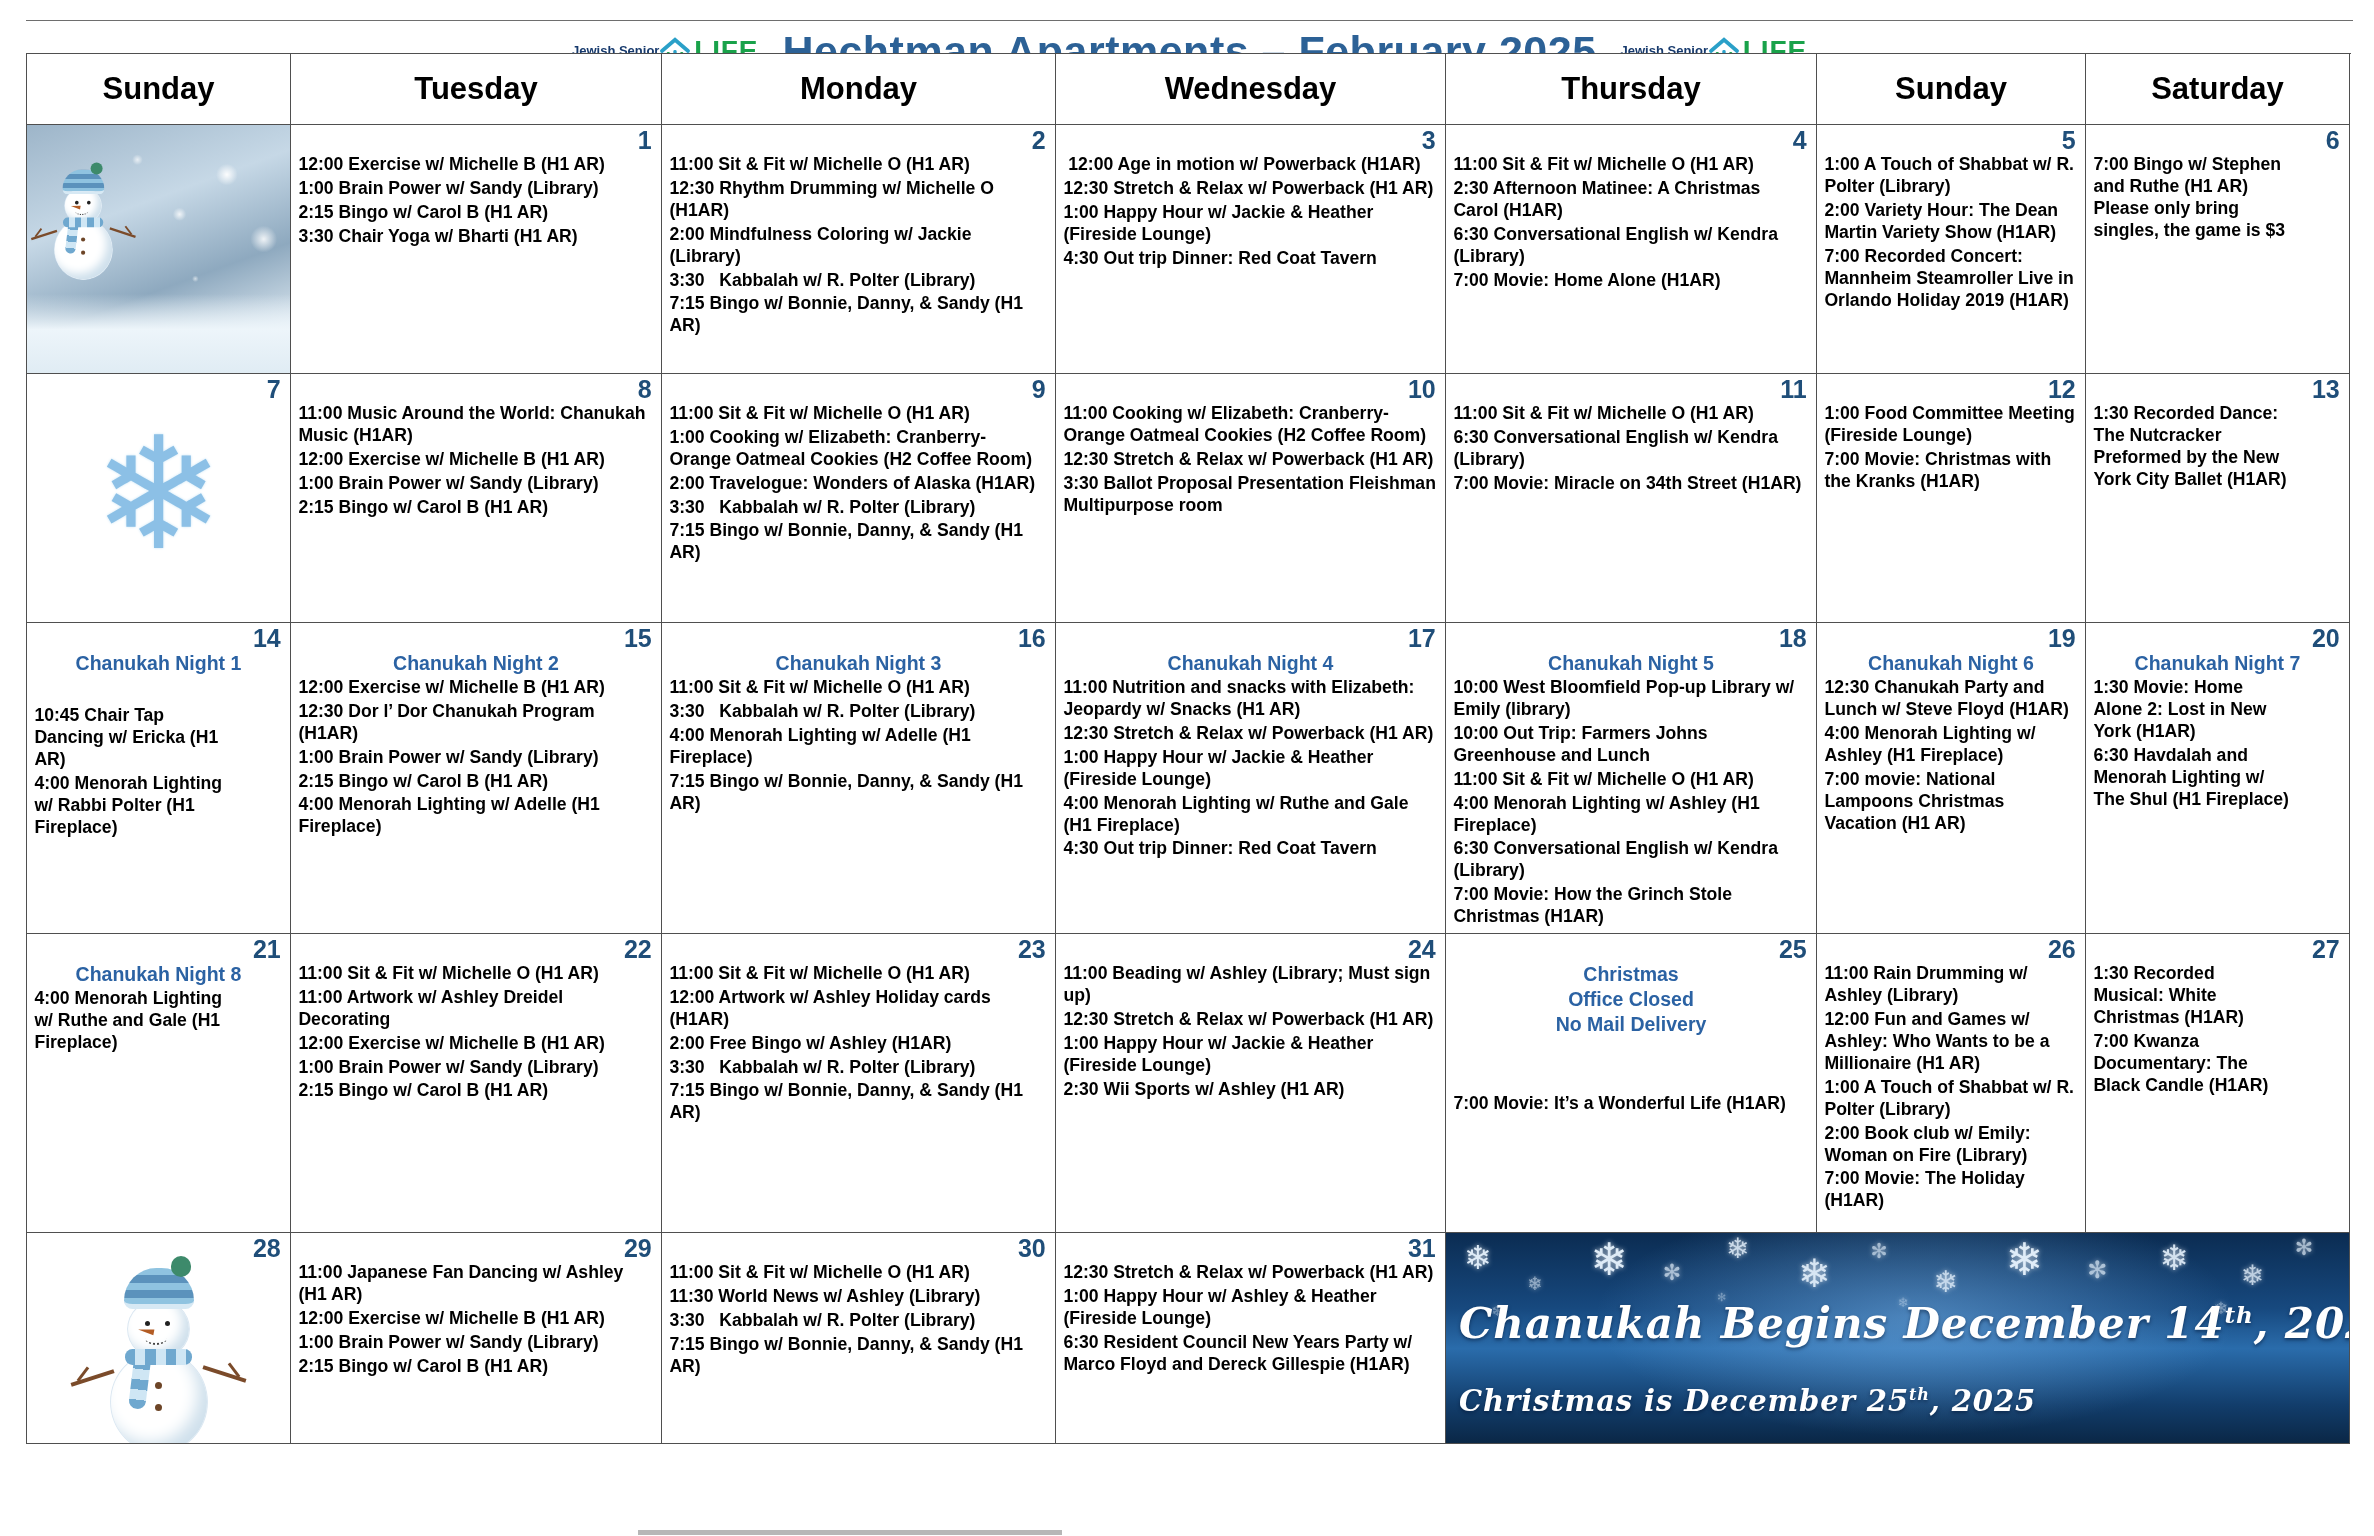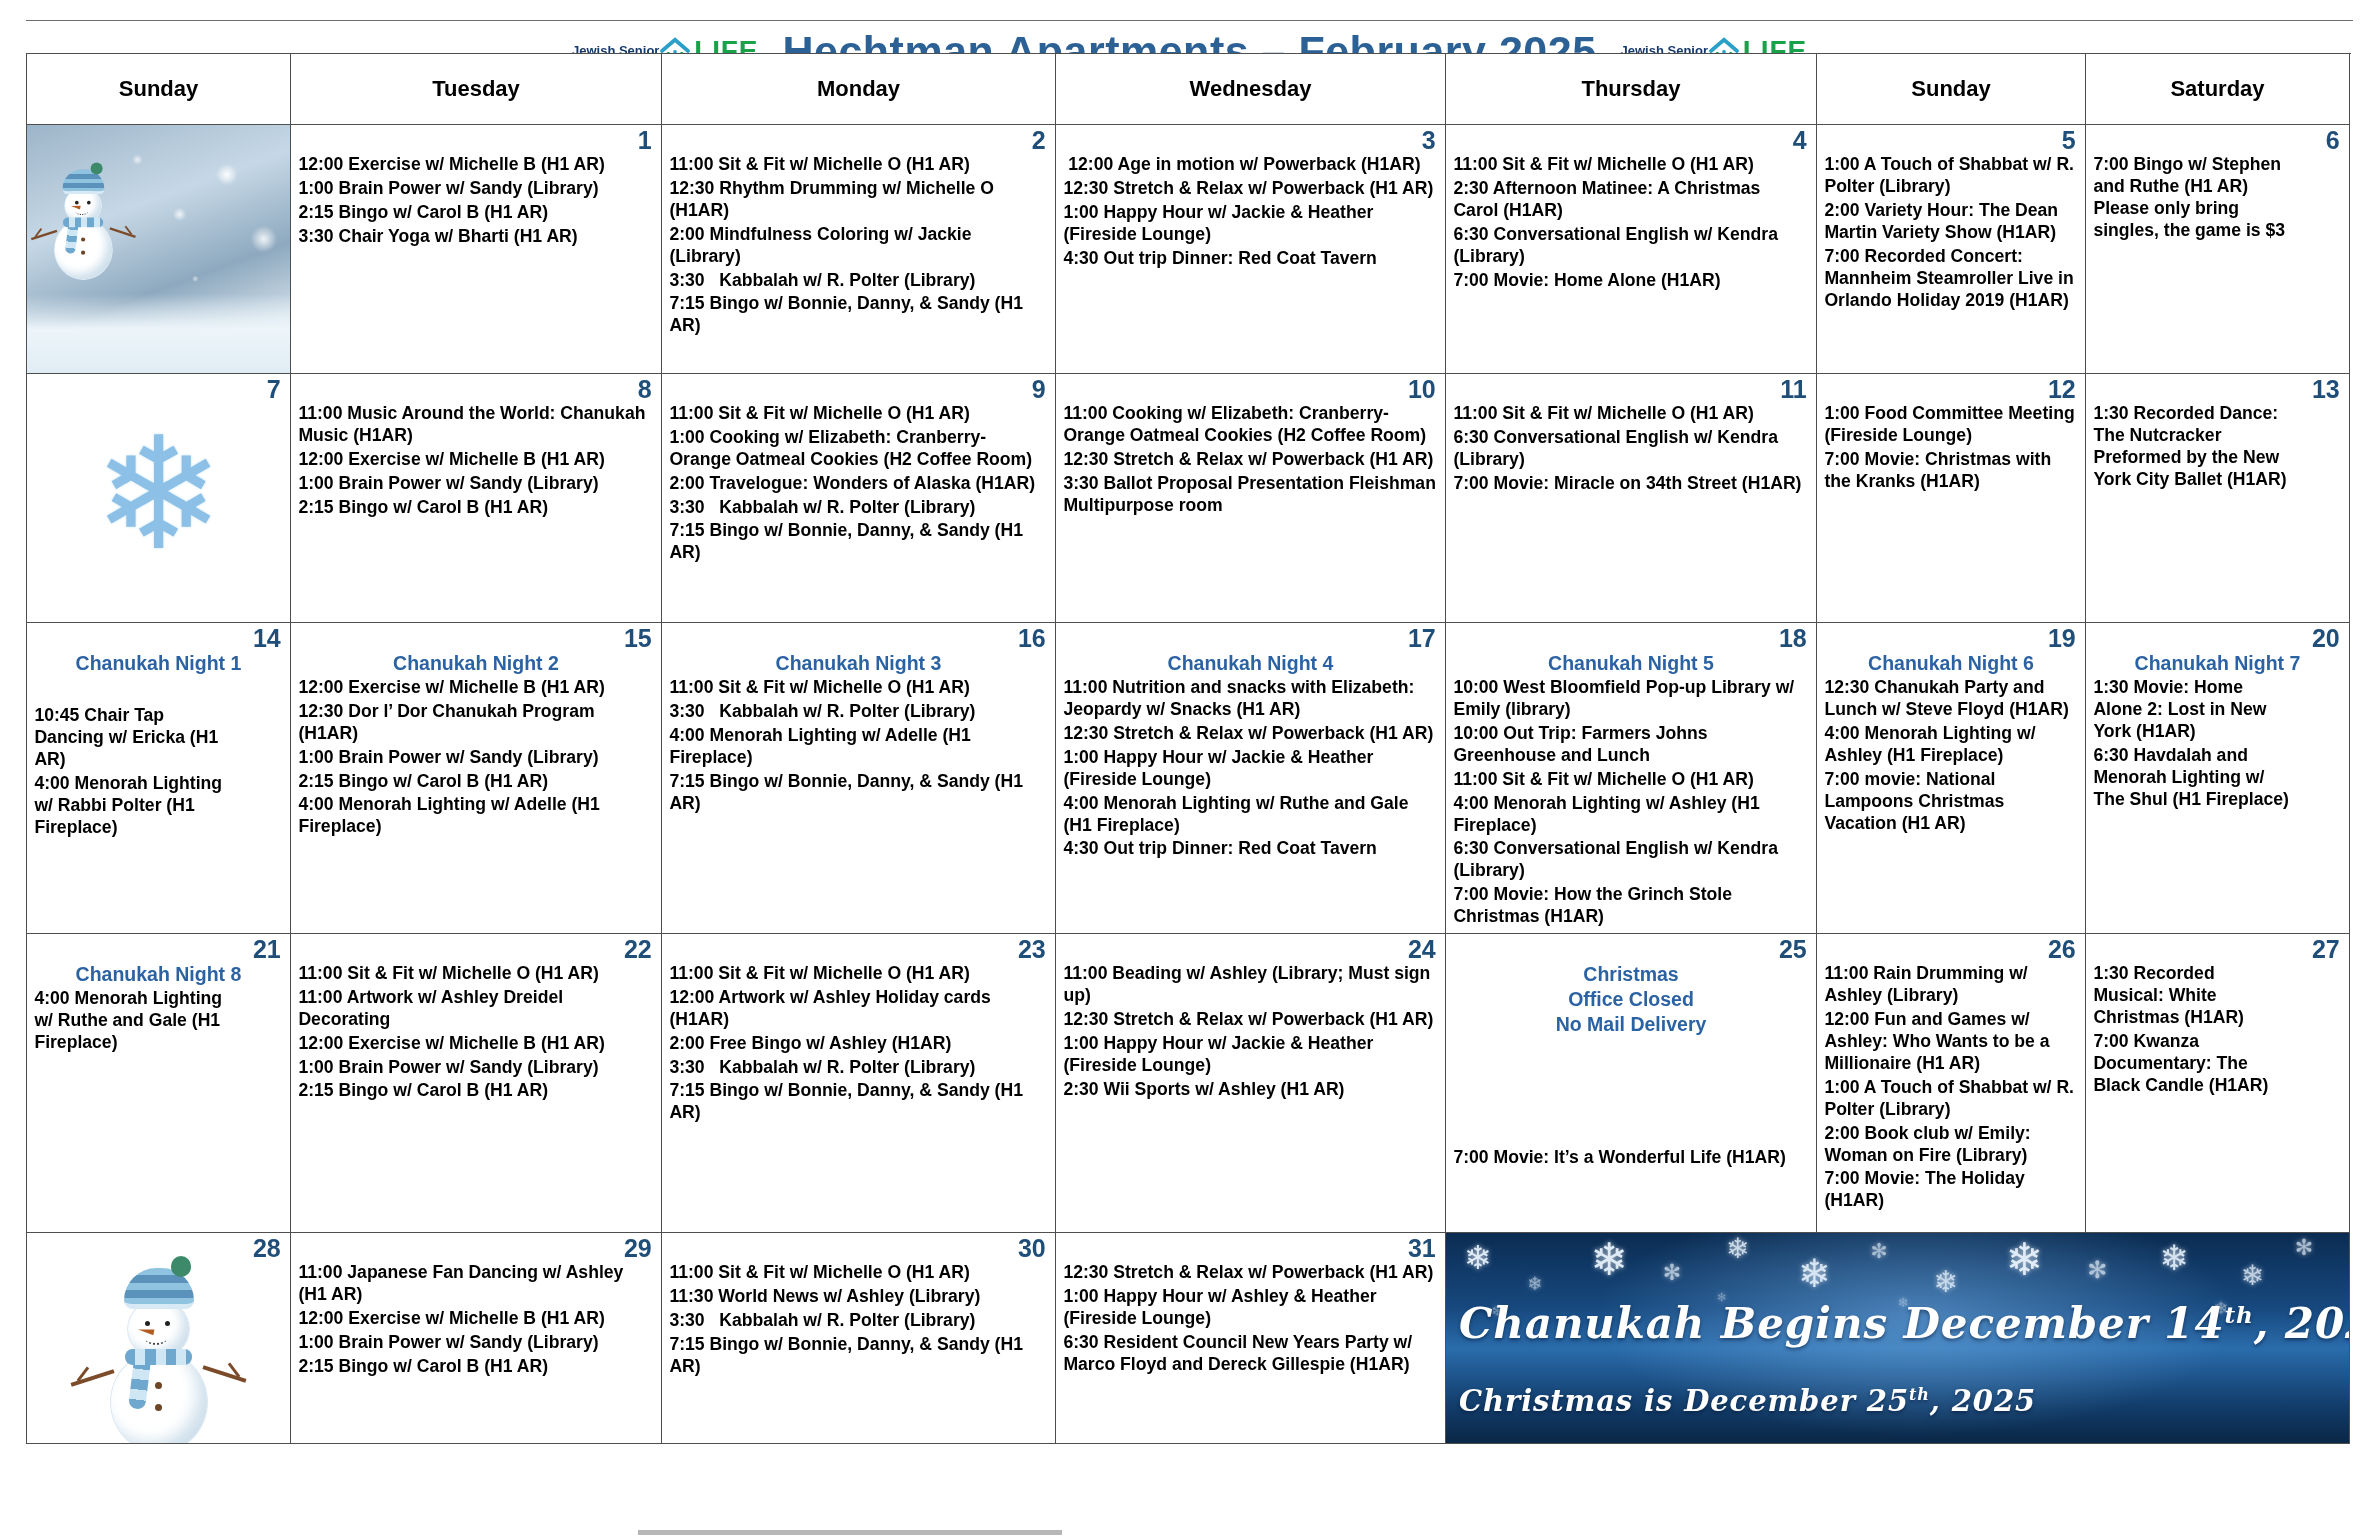--- a/index.html
+++ b/index.html
@@ -14,21 +14,21 @@
   .logo-top{font-size:13px;font-weight:bold;color:#173a6d;margin-bottom:1.9px;white-space:nowrap;}
   .logo-bottom{display:flex;align-items:center;gap:2.8px;}
   .logo-life{font-size:28px;font-weight:bold;color:#19a24a;letter-spacing:0.9px;}
   
   .grid{position:absolute;left:26px;top:53px;width:2324px;
         display:grid;grid-template-columns:264px 371px 394px 390px 371px 269px 264px;
         grid-template-rows:71px 249px 249px 311px 299px 211px;
         border-left:1.9px solid #4f4f4f;border-top:1.9px solid #4f4f4f;background:#fff;}
   .dayhead{border-right:1.9px solid #4f4f4f;border-bottom:1.9px solid #4f4f4f;
            display:flex;align-items:center;justify-content:center;
-           font-size:22px;font-weight:bold;color:#000;box-sizing:border-box;}
+           font-size:31px;font-weight:bold;color:#000;box-sizing:border-box;}
   .cell{border-right:1.9px solid #4f4f4f;border-bottom:1.9px solid #4f4f4f;box-sizing:border-box;
         position:relative;padding:1.9px 7.4px 3.7px;overflow:hidden;}
   .cell.noPad{padding:0;}
   .date{ text-align:right;font-size:25px;font-weight:bold;color:#1f4e79;line-height:26px;padding-right:1.9px;position:relative;z-index:5;}
   .special{margin:0;text-align:center;color:#2b62a3;font-weight:bold;font-size:19.5px;line-height:25px;}
   .events{position:relative;z-index:4;}
   .events p{margin:0 0 1.9px;font-size:17.6px;line-height:22px;font-weight:bold;color:#000;white-space:pre-wrap;}
   .c0 .events,.c6 .events{padding-right:52px;}
   
   .photo-winter{position:absolute;inset:0;overflow:hidden;
@@ -359,21 +359,21 @@
         <p class="event">12:30 Stretch &amp; Relax w/ Powerback (H1 AR)</p>
         <p class="event">1:00 Happy Hour w/ Jackie &amp; Heather (Fireside Lounge)</p>
         <p class="event">2:30 Wii Sports w/ Ashley (H1 AR)</p>
       </div>
     </div>
     <div class="cell c4">
       <div class="date">25</div>
       <p class="special">Christmas</p>
       <p class="special">Office Closed</p>
       <p class="special">No Mail Delivery</p>
-      <div class="events" style="margin-top: 109px;">
+      <div class="events" style="margin-top: 55px;">
         <p class="event">7:00 Movie: It’s a Wonderful Life (H1AR)</p>
       </div>
     </div>
     <div class="cell c5">
       <div class="date">26</div>
       <div class="events">
         <p class="event">11:00 Rain Drumming w/ Ashley (Library)</p>
         <p class="event">12:00 Fun and Games w/ Ashley: Who Wants to be a Millionaire (H1 AR)</p>
         <p class="event">1:00 A Touch of Shabbat w/ R. Polter (Library)</p>
         <p class="event">2:00 Book club w/ Emily: Woman on Fire (Library)</p>

